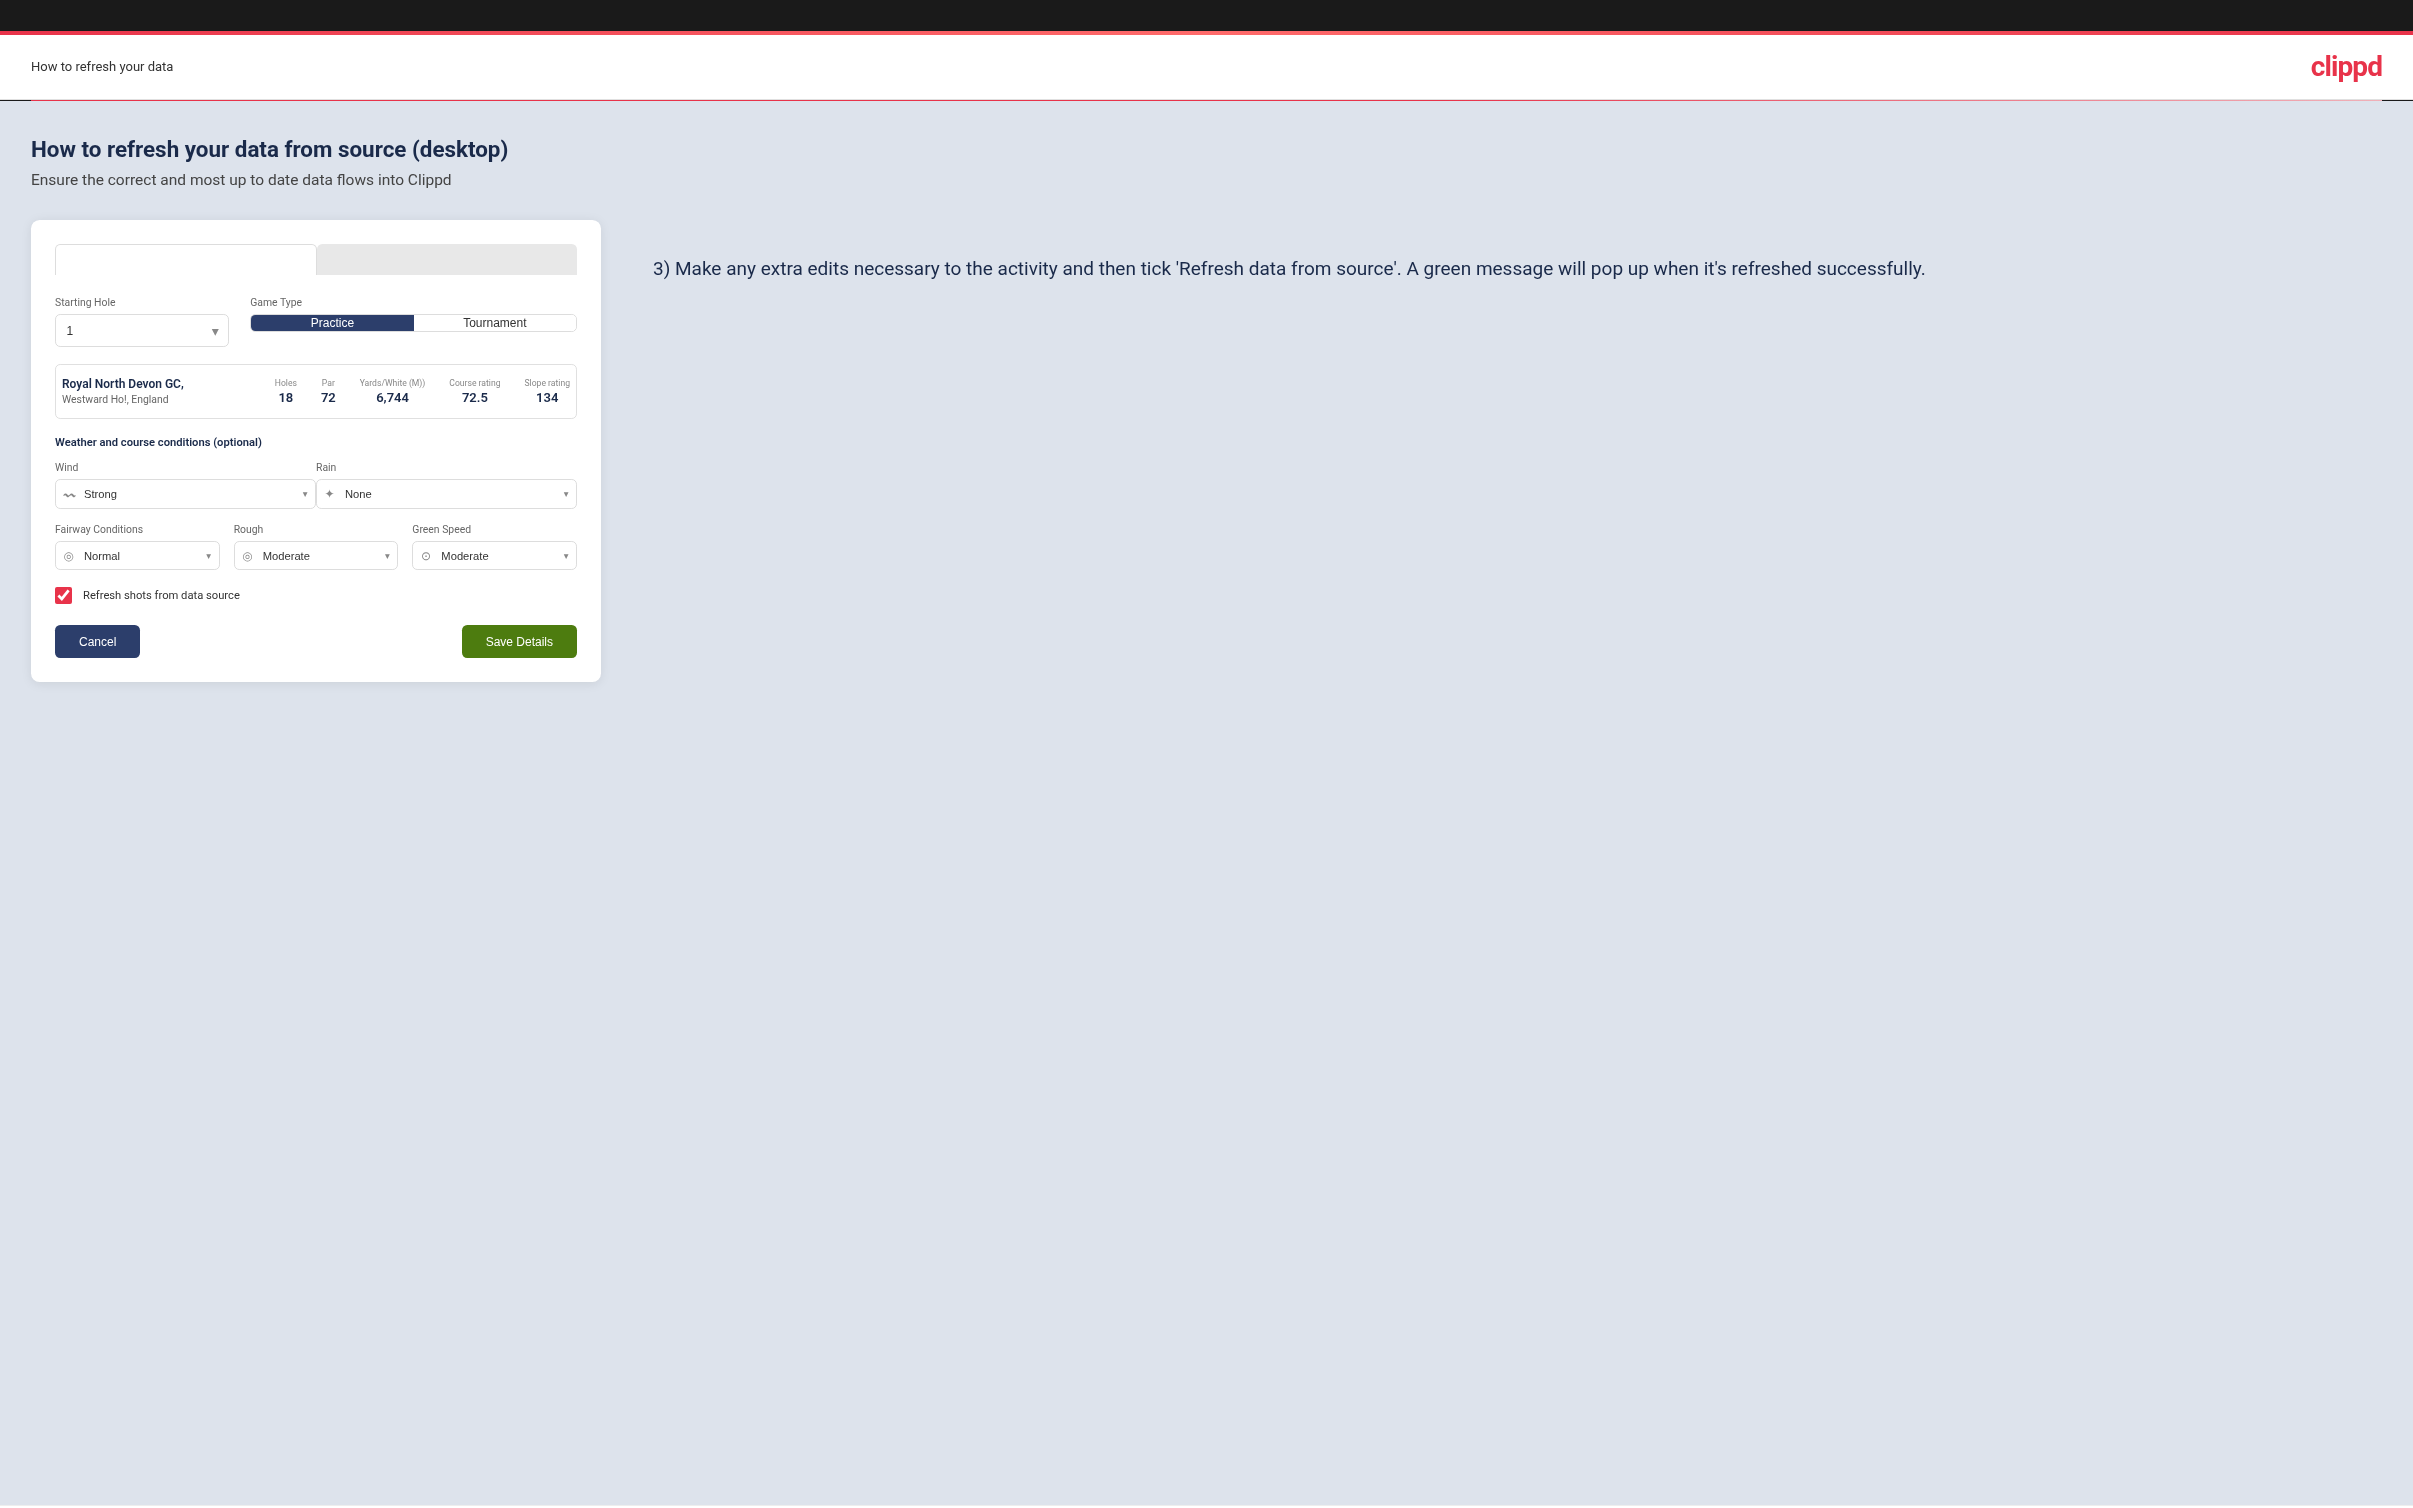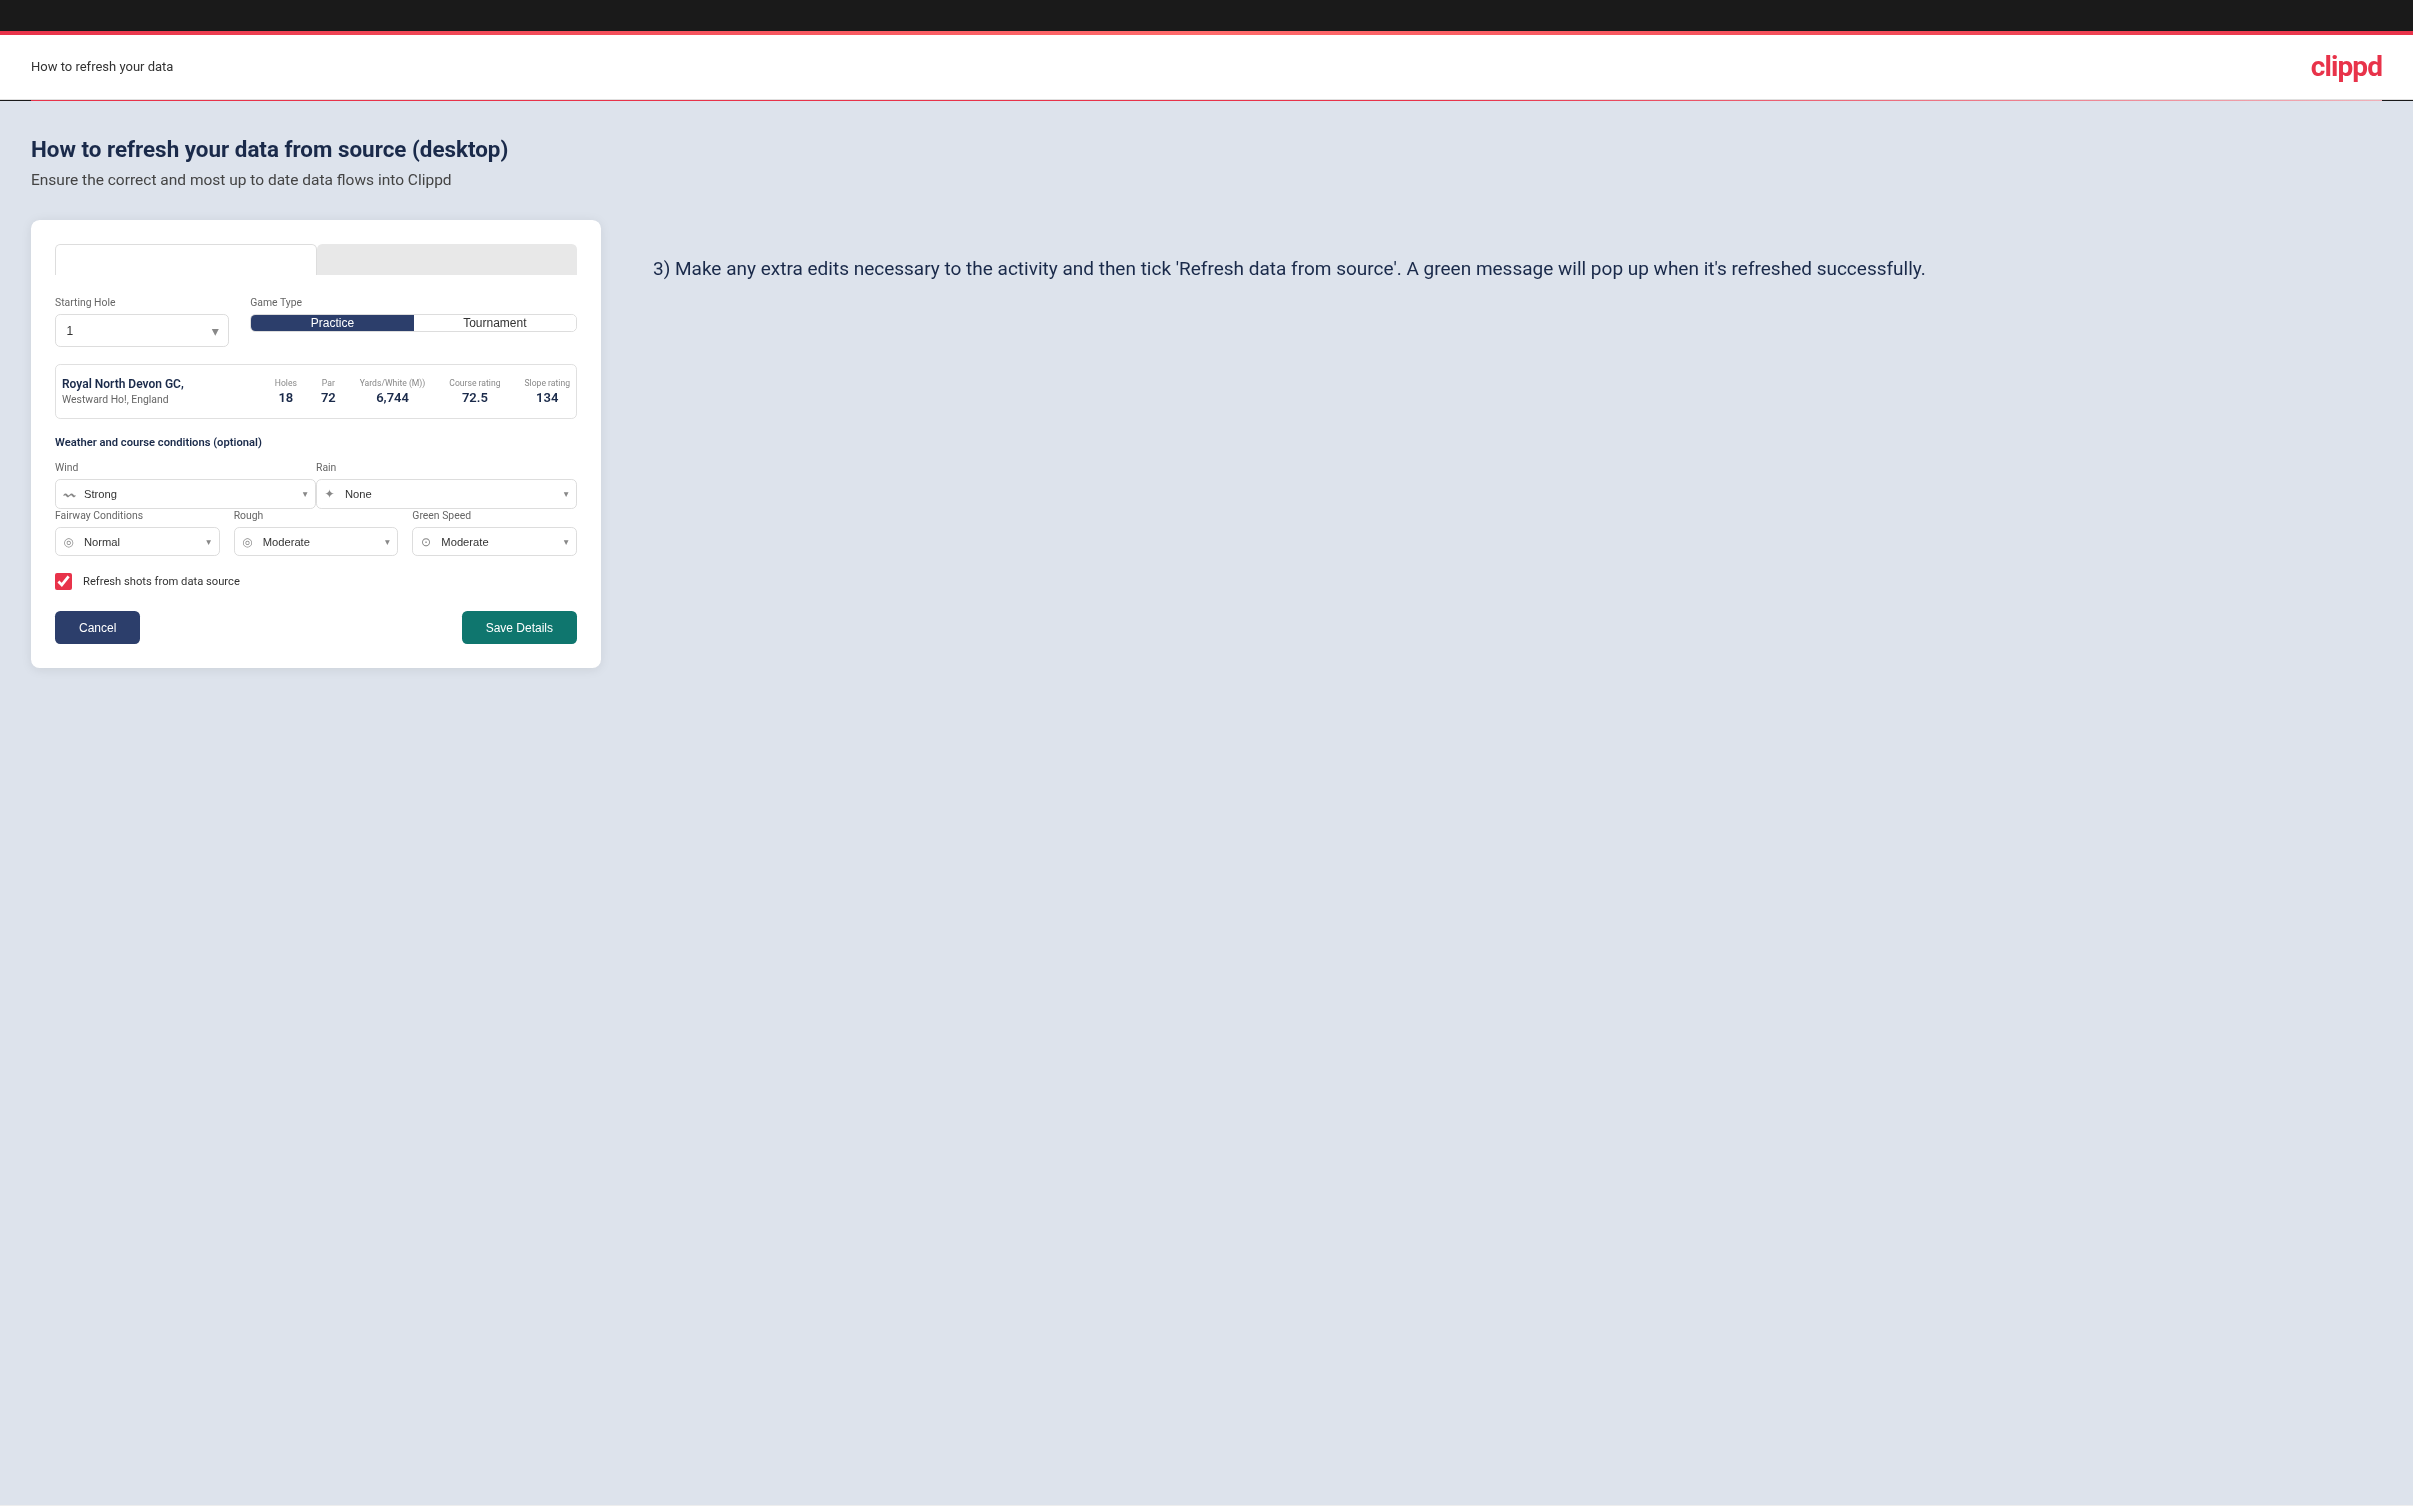--- a/index.html
+++ b/index.html
@@ -224,20 +224,21 @@
 
     .section-heading {
       font-size: 11.2px;
       font-weight: 600;
       color: #1a2a4a;
       margin-bottom: 12px;
     }
 
     .conditions-grid {
       display: flex;
+      margin-bottom: 14px;
     }
 
     .conditions-grid-3 {
       display: flex;
       gap: 14px;
       margin-bottom: 17px;
     }
 
     .icon-select-wrapper {
       position: relative;
@@ -303,21 +304,21 @@
       color: #fff;
       border: none;
       border-radius: 5.2px;
       padding: 9.5px 24px;
       font-size: 12px;
       font-weight: 500;
       cursor: pointer;
     }
 
     .save-btn {
-      background: #0f766e;
+      background: #4d7c0f;
       color: #fff;
       border: none;
       border-radius: 5.2px;
       padding: 9.5px 24px;
       font-size: 12px;
       font-weight: 500;
       cursor: pointer;
     }
 
     .instructions-panel {

